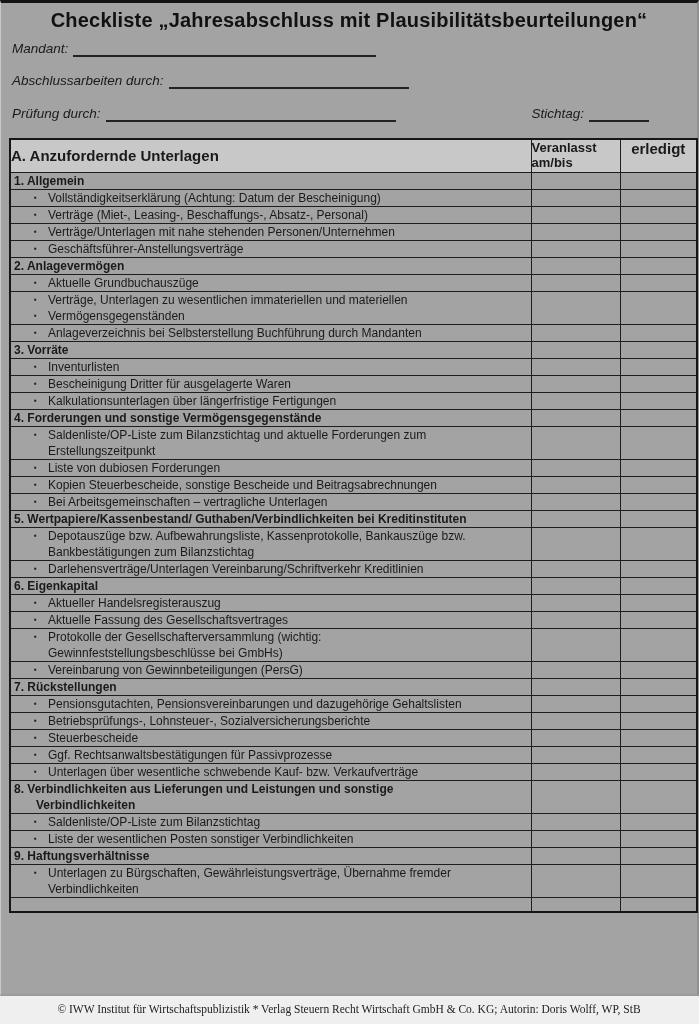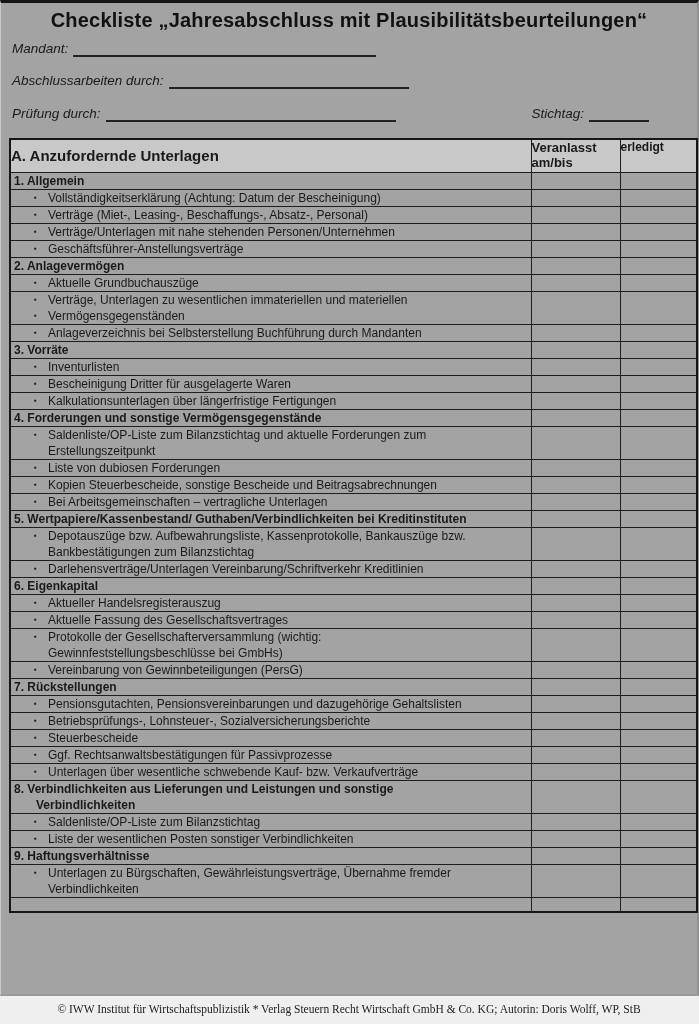--- a/index.html
+++ b/index.html
@@ -36,21 +36,21 @@
     position:absolute; top:135px; left:8px; width:689px;
     border-collapse:collapse; table-layout:fixed;
     border:2px solid #161616;
     padding-left:40px;
   }
   .colVer { width:89px; } .colErl { width:77px; }
   table.checklist th, table.checklist td { border:1px solid #1e1e1e; padding:0; }
   tr.head { height:33px; background:#c8c8c8; }
   th.c1 { font-size:15px; font-weight:bold; text-align:left; padding-left:4px; vertical-align:middle; }
   th.c2 { font-size:13px; font-weight:bold; text-align:left; vertical-align:top; padding:2px 0 0 6px; line-height:15px; }
-  th.c3 { font-size:12px; font-weight:bold; text-align:left; vertical-align:top; padding-top:2px; }
+  th.c3 { font-size:15px; font-weight:bold; text-align:center; vertical-align:top; padding-top:2px; }
   td { vertical-align:top; }
   td.c1 { overflow:hidden;margin-left:45px; }
   .sec-line { font-weight:bold; font-size:12px; line-height:16px; padding-left:3px; white-space:nowrap; overflow:hidden; }
   .sec-line.cont { padding-left:25px; }
   .line { display:flex; font-size:12px; line-height:16px; white-space:nowrap; overflow:hidden; }
   .bullet { flex:none; width:14px; margin-left:23px; font-size:8px; line-height:16px; }
   .line.noBullet .txt { margin-left:37px; }
   tr.empty td { height:13px; }
 
   .footer {

